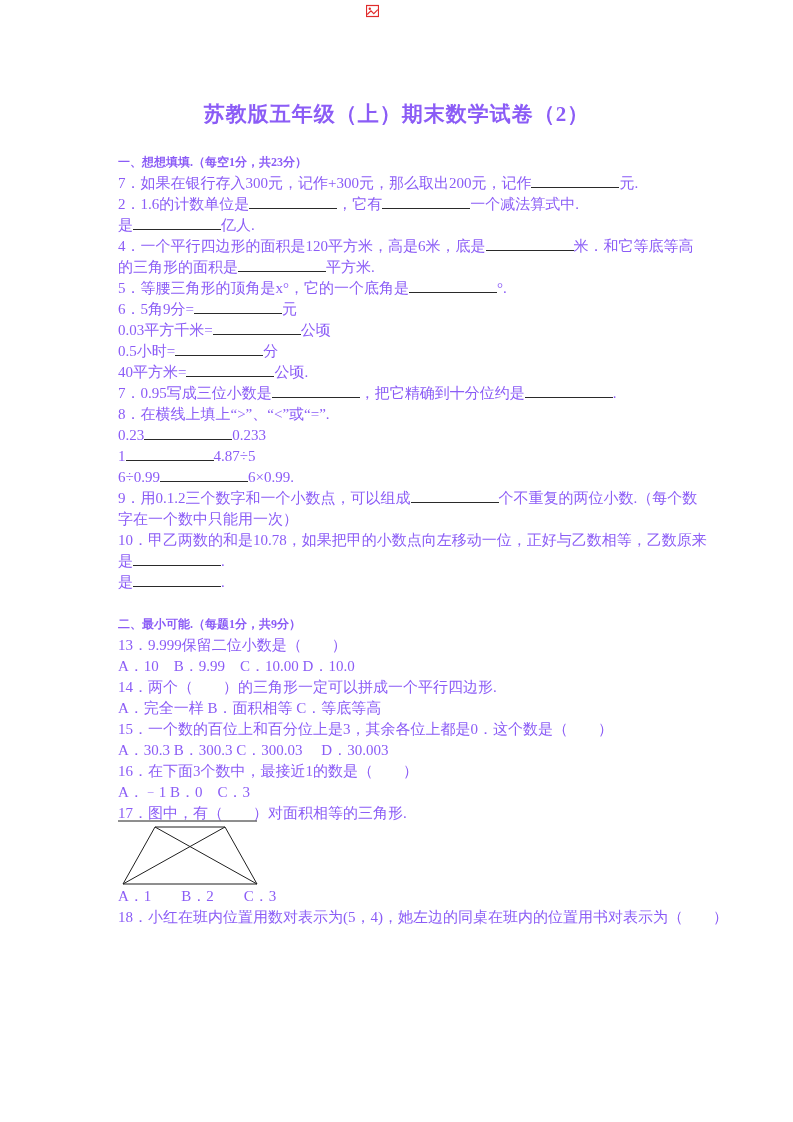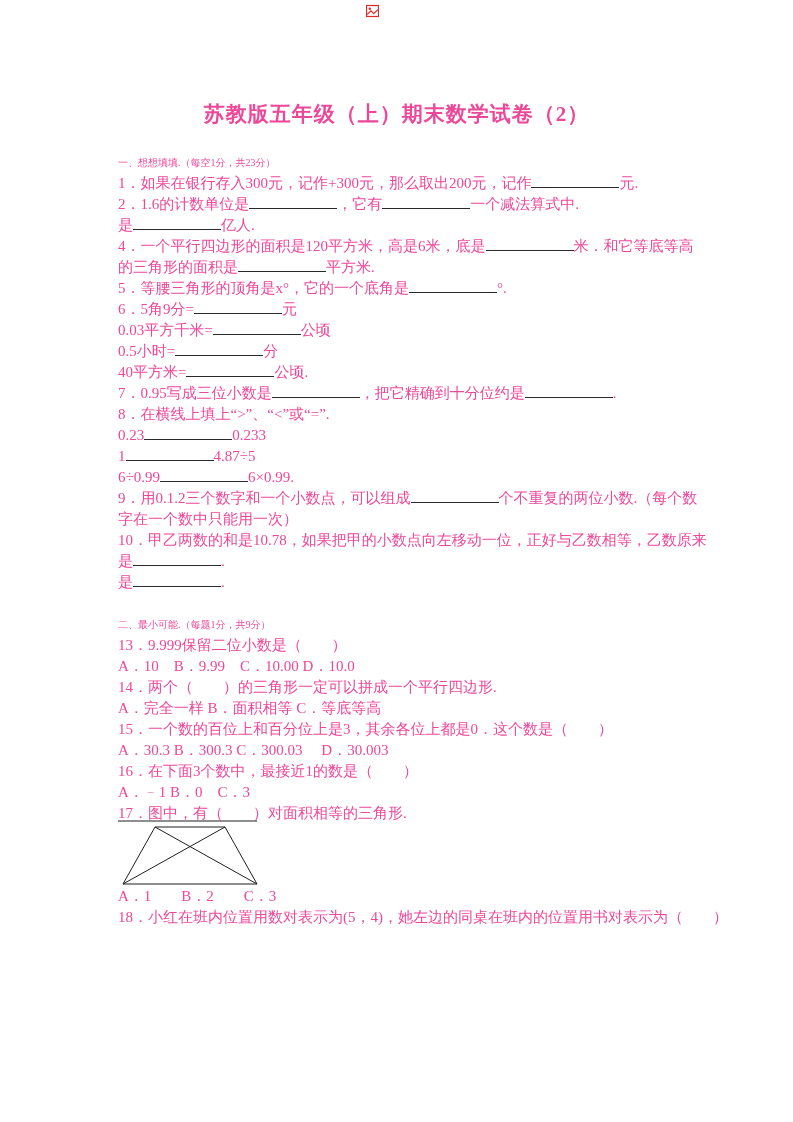--- a/index.html
+++ b/index.html
@@ -2,36 +2,36 @@
 <html><head>
 <meta charset="utf-8">
 <style>
   html,body{margin:0;padding:0;background:#ffffff;}
   .page{
     position:relative;
     width:793px;height:1095px;
     background:#ffffff;
     overflow:hidden;
     font-family:"Liberation Serif","DejaVu Serif",serif;
-    color:#ec4899;
+    color:#8b5cf6;
   }
   .red-mark{position:absolute;left:366px;top:4px;width:13px;height:15px;}
   h1.title{
     position:absolute;left:0;top:100px;width:100%;
     margin:0;text-align:center;
     font-size:21px;font-weight:bold;letter-spacing:1px;
   }
   .content{
     position:absolute;left:118px;top:152px;width:660px;
   }
   p.line{
     margin:0;height:21px;line-height:21px;
     font-size:15px;white-space:pre;overflow:visible;
   }
-  p.h{font-weight:normal;font-size:10px;}
+  p.h{font-weight:bold;font-size:12px;}
   p.spacer{height:21px;}
   .blank{
     display:inline-block;width:88px;height:13px;
     border-bottom:1px solid #2a2a2a;
     vertical-align:baseline;
   }
   .fig-wrap{display:block;height:66px;margin-top:-4px;}
   .fig-wrap svg{display:block;}
 </style>
 </head>
@@ -44,21 +44,21 @@
       <rect x="0.5" y="1.5" width="12" height="11" fill="none" stroke="#e02b2b" stroke-width="1.2"></rect>
       <circle cx="3.8" cy="4.8" r="1.2" fill="#e02b2b"></circle>
       <path d="M1.2 10.5 L5 6.8 L7.8 9.6 L11.8 5.6" stroke="#e02b2b" stroke-width="1.1" fill="none"></path>
     </svg>
   </span>
 
   <h1 class="title">苏教版五年级（上）期末数学试卷（2）</h1>
 
   <div class="content" id="lines">
       <p class="line h"><span>一、想想填填.（每空1分，共23分）</span></p>
-      <p class="line"><span>1．如果在银行存入300元，记作+300元，那么取出200元，记作</span><span class="blank"></span><span>元.</span></p>
+      <p class="line"><span>7．如果在银行存入300元，记作+300元，那么取出200元，记作</span><span class="blank"></span><span>元.</span></p>
       <p class="line"><span>2．1.6的计数单位是</span><span class="blank"></span><span>，它有</span><span class="blank"></span><span>一个减法算式中.</span></p>
       <p class="line"><span>是</span><span class="blank"></span><span>亿人.</span></p>
       <p class="line"><span>4．一个平行四边形的面积是120平方米，高是6米，底是</span><span class="blank"></span><span>米．和它等底等高</span></p>
       <p class="line"><span>的三角形的面积是</span><span class="blank"></span><span>平方米.</span></p>
       <p class="line"><span>5．等腰三角形的顶角是x°，它的一个底角是</span><span class="blank"></span><span>°.</span></p>
       <p class="line"><span>6．5角9分=</span><span class="blank"></span><span>元</span></p>
       <p class="line"><span>0.03平方千米=</span><span class="blank"></span><span>公顷</span></p>
       <p class="line"><span>0.5小时=</span><span class="blank"></span><span>分</span></p>
       <p class="line"><span>40平方米=</span><span class="blank"></span><span>公顷.</span></p>
       <p class="line"><span>7．0.95写成三位小数是</span><span class="blank"></span><span>，把它精确到十分位约是</span><span class="blank"></span><span>.</span></p>

